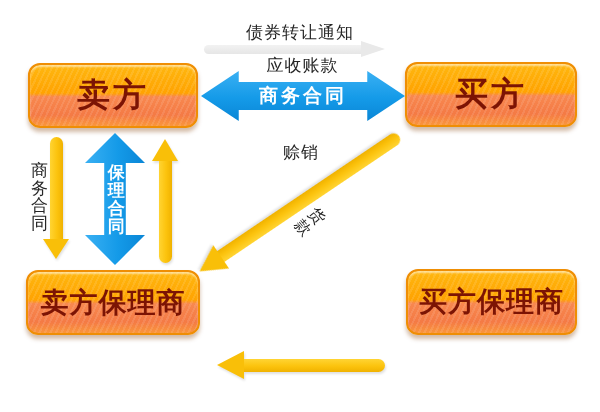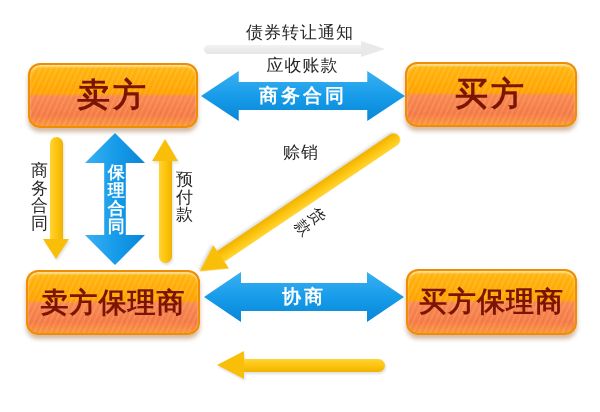--- a/index.html
+++ b/index.html
@@ -104,30 +104,26 @@
     <div class="shaft-v"></div>
     <div class="tri"></div>
   </div>
   <div class="dbl dbl-v a-factoring">
     <span class="awhite vtext">保理合同</span>
   </div>
   <div class="sarrow a-advance">
     <div class="tri"></div>
     <div class="shaft-v"></div>
   </div>
-  <div class="lbl l-advance">预付款</div>
 
   <div class="sarrow a-goods">
     <div class="shaft-h"></div>
     <div class="tri"></div>
   </div>
   <div class="lbl l-goods">货款</div>
 
-  <div class="dbl dbl-h a-negotiation">
-    <span class="awhite">协商</span>
-  </div>
 
   <div class="sarrow a-guarantee">
     <div class="tri"></div>
     <div class="shaft-h"></div>
   </div>
 
 </div>
 
 </body></html>

